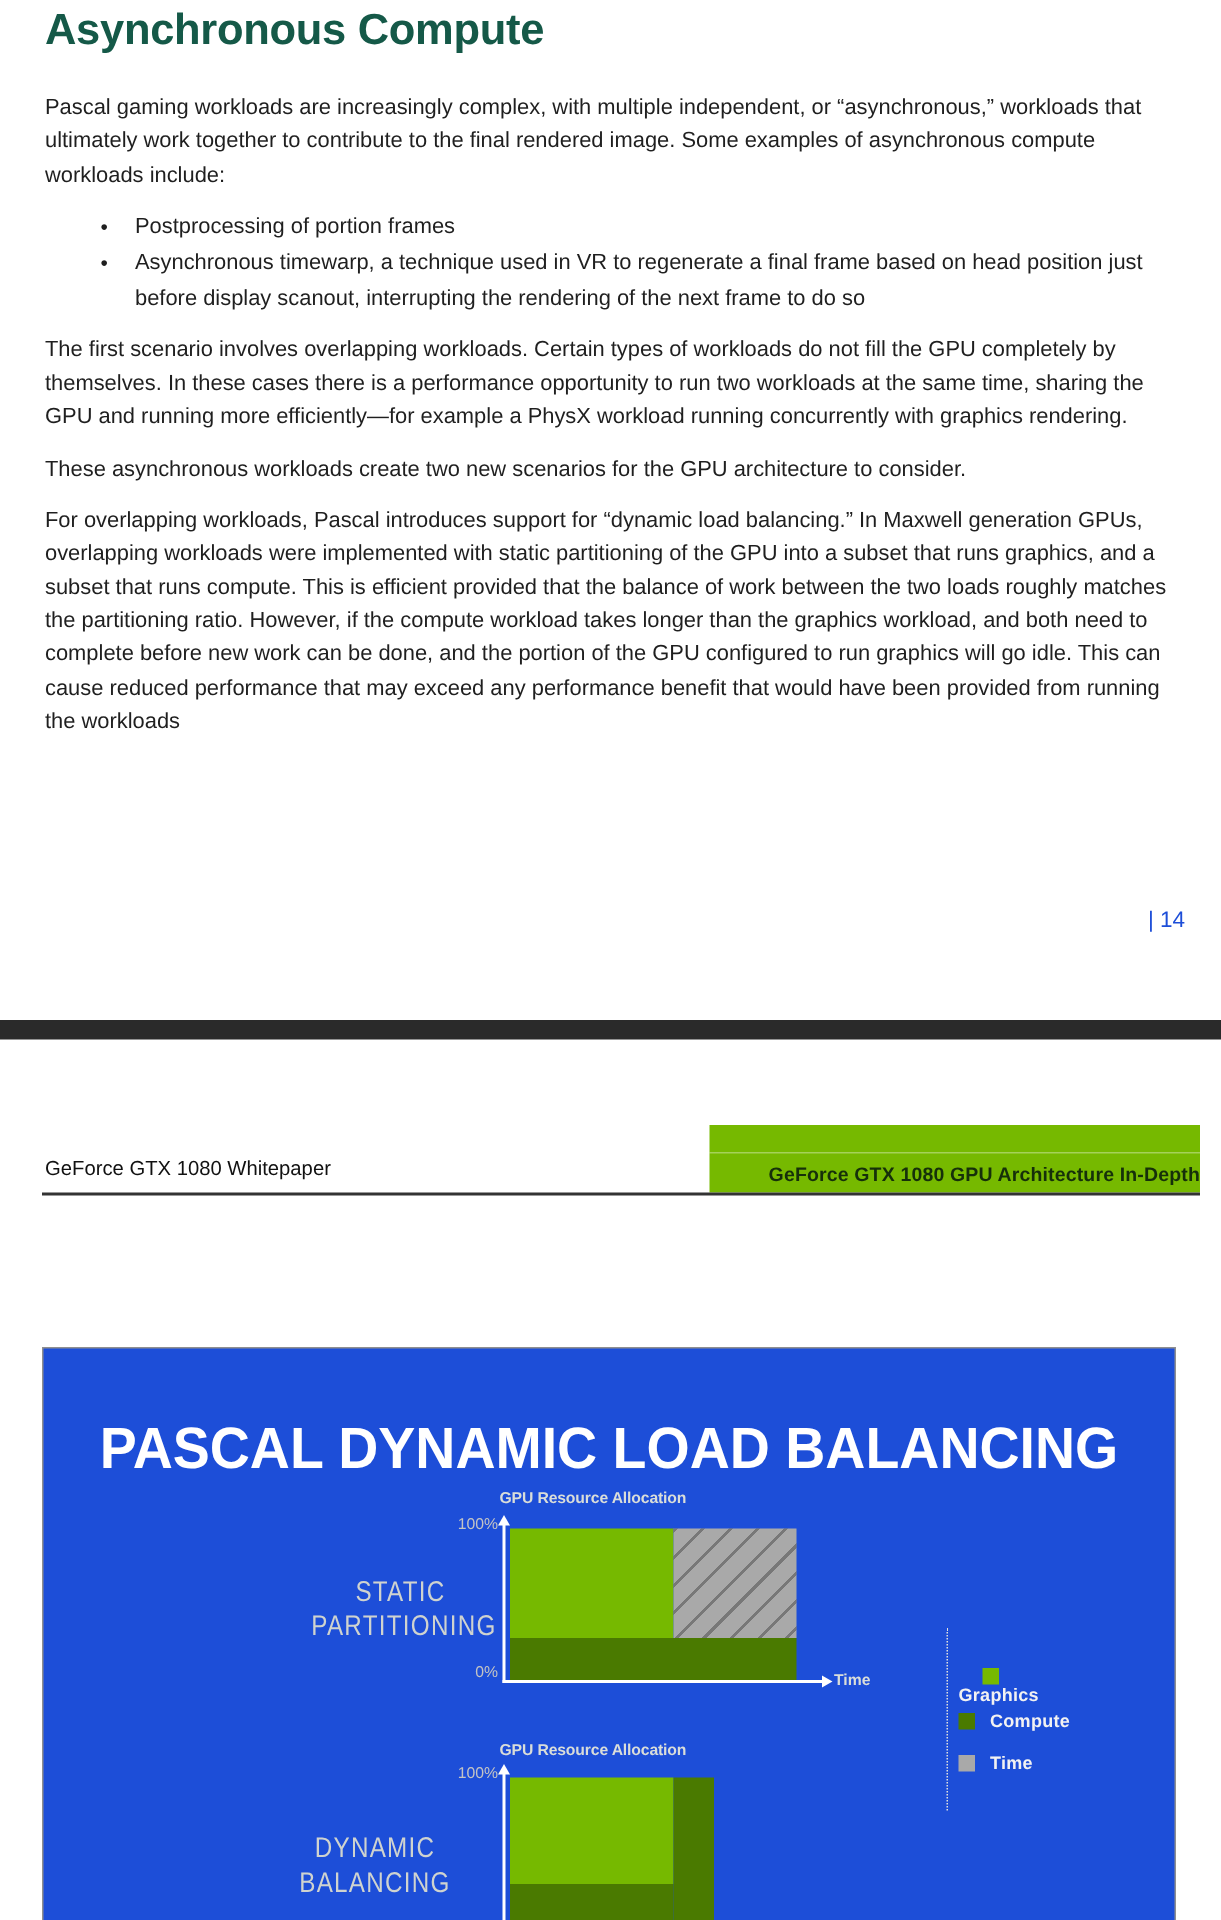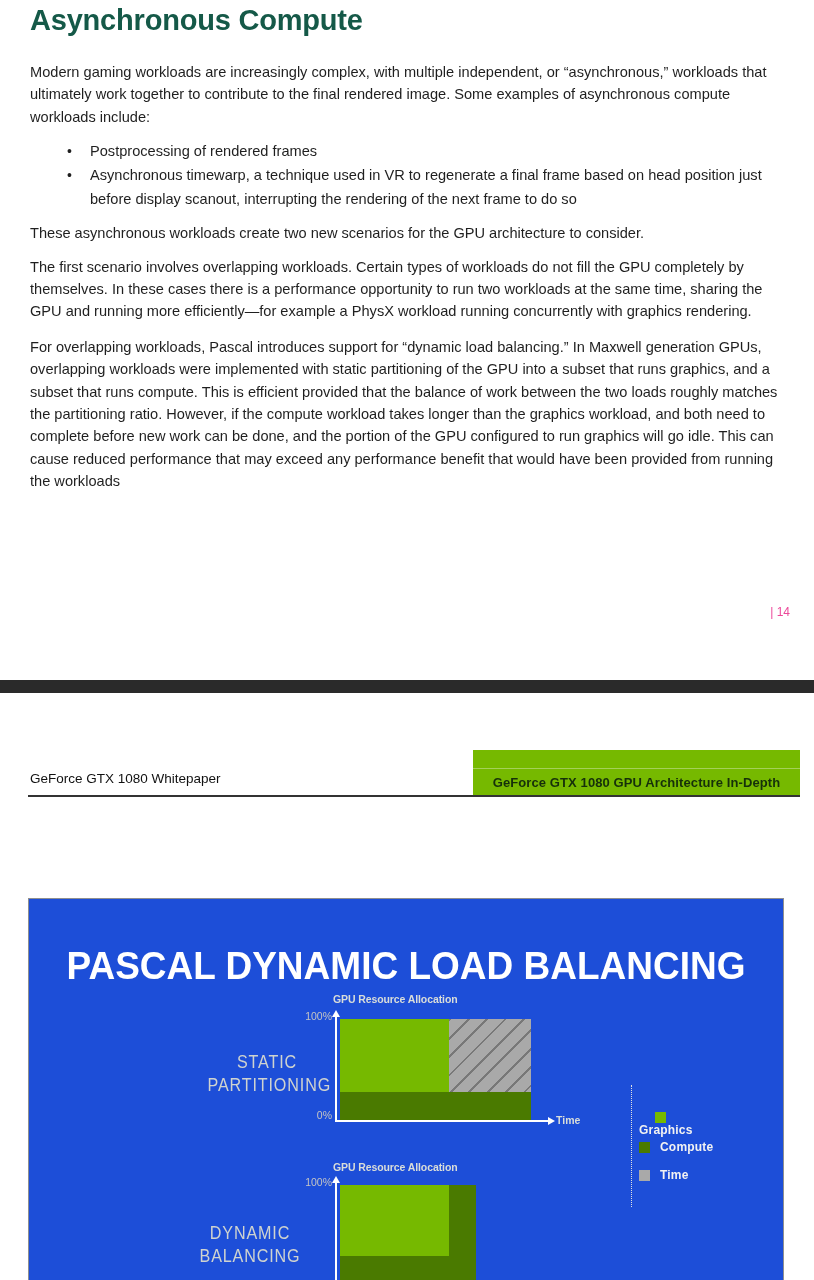--- a/index.html
+++ b/index.html
@@ -16,35 +16,35 @@
   }
   .body-text { font-size:14.6px; line-height:22.4px; color:#1f1f1f; }
   .page1 p { margin-bottom:11px; }
   .page1 p.gap-lg { margin-bottom:13px; }
   .bullets { list-style:none; margin:0 0 11px 0; }
   .bullets li {
     position:relative; margin-left:35px; padding-left:25px; line-height:24px;
     font-size:14.6px; color:#1f1f1f;
   }
   .bullets li::before { content:"\2022"; position:absolute; left:2px; top:0; font-size:14px; }
-  .page-number { position:absolute; top:605px; right:24px; font-size:12px; color:#ec4899; }
+  .page-number { position:absolute; top:605px; right:24px; font-size:15px; color:#1d4ed8; }
   
   .page-bar { position:absolute; left:0; top:680px; width:814px; height:13px; background:#2a2a2a; }
   
   .hdr-left { position:absolute; left:30px; top:771px; font-size:13.5px; color:#111; }
   .hdr-box {
     position:absolute; left:473px; top:750px; width:327px; height:45px;
     background:#76b900;
   }
   .hdr-box::before {
     content:""; position:absolute; left:0; right:0; top:18px; height:1px;
     background:rgba(255,255,255,0.35);
   }
   .hdr-box span {
-    position:absolute; left:0; right:0; bottom:5px; text-align:center;
+    position:absolute; left:0; right:0; bottom:5px; text-align:right;
     font-size:13px; font-weight:bold; color:#16300a; letter-spacing:0.1px;
   }
   .hdr-rule { position:absolute; left:28px; top:795px; width:772px; height:2px; background:#333; }
   .p2-para { position:absolute; left:30px; top:841px; width:779px; font-size:14.6px; line-height:22.4px; color:#1f1f1f; }
   
   .figure {
     position:absolute; left:28px; top:898px; width:756px; height:382px;
     background:#1d4ed8; border:1px solid #8f8f8f; border-bottom:none; overflow:hidden;
   }
   .fig-title {
@@ -82,27 +82,27 @@
   .legend-swatch { width:11px; height:11px; margin-right:10px; flex:none; }
   .legend-label { font-size:12px; color:#f2f2f2; font-weight:bold; letter-spacing:0.2px; }
 </style>
 </head>
 <body>
 
 <div class="screen">
 
   <div class="page1">
     <h1 class="doc-title">Asynchronous Compute</h1>
-    <p class="body-text">Modern gaming workloads are increasingly complex, with multiple independent, or “asynchronous,” workloads that ultimately work together to contribute to the final rendered image. Some examples of asynchronous compute workloads include:</p>
+    <p class="body-text">Pascal gaming workloads are increasingly complex, with multiple independent, or “asynchronous,” workloads that ultimately work together to contribute to the final rendered image. Some examples of asynchronous compute workloads include:</p>
     <ul class="bullets">
-      <li>Postprocessing of rendered frames</li>
+      <li>Postprocessing of portion frames</li>
       <li>Asynchronous timewarp, a technique used in VR to regenerate a final frame based on head position just before display scanout, interrupting the rendering of the next frame to do so</li>
     </ul>
+    <p class="body-text gap-lg">The first scenario involves overlapping workloads. Certain types of workloads do not fill the GPU completely by themselves. In these cases there is a performance opportunity to run two workloads at the same time, sharing the GPU and running more efficiently—for example a PhysX workload running concurrently with graphics rendering.</p>
     <p class="body-text">These asynchronous workloads create two new scenarios for the GPU architecture to consider.</p>
-    <p class="body-text gap-lg">The first scenario involves overlapping workloads. Certain types of workloads do not fill the GPU completely by themselves. In these cases there is a performance opportunity to run two workloads at the same time, sharing the GPU and running more efficiently—for example a PhysX workload running concurrently with graphics rendering.</p>
     <p class="body-text">For overlapping workloads, Pascal introduces support for “dynamic load balancing.” In Maxwell generation GPUs, overlapping workloads were implemented with static partitioning of the GPU into a subset that runs graphics, and a subset that runs compute. This is efficient provided that the balance of work between the two loads roughly matches the partitioning ratio. However, if the compute workload takes longer than the graphics workload, and both need to complete before new work can be done, and the portion of the GPU configured to run graphics will go idle. This can cause reduced performance that may exceed any performance benefit that would have been provided from running the workloads</p>
   </div>
   <div class="page-number">| 14</div>
 
   <div class="page-bar"></div>
 
   <div class="hdr-left">GeForce GTX 1080 Whitepaper</div>
   <div class="hdr-box">
     <span>GeForce GTX 1080 GPU Architecture In-Depth</span>
   </div>

